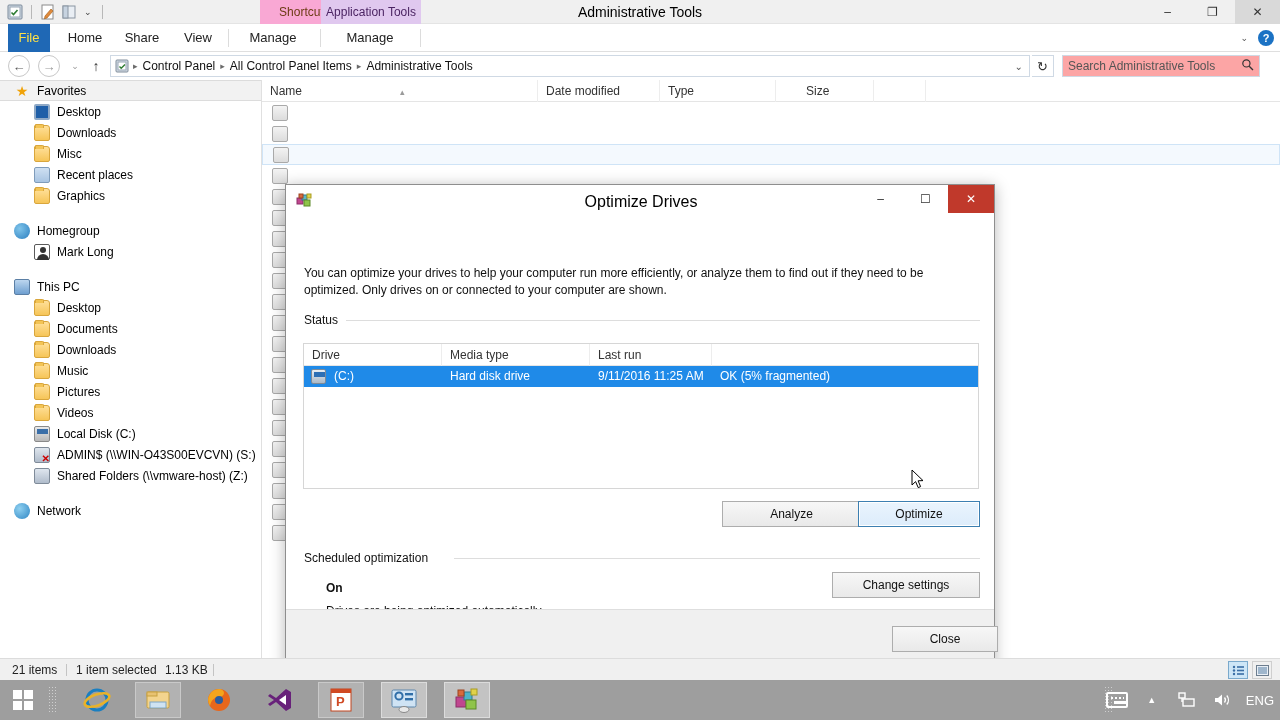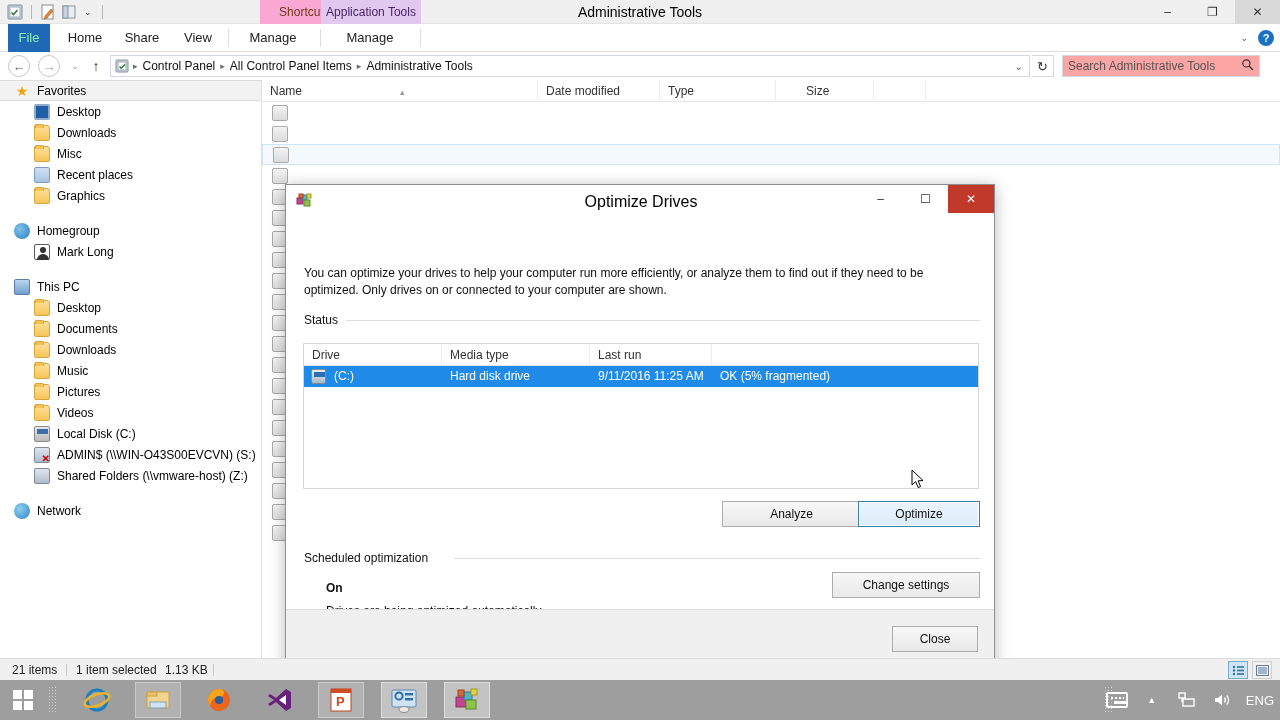--- a/index.html
+++ b/index.html
@@ -42,21 +42,21 @@
 
   
   .ribbon {
     position: absolute; left: 0; top: 24px; width: 1280px; height: 28px;
     background: #fff; border-bottom: 1px solid #dfdfdf;
   }
   .tab {
     position: absolute; top: 0; height: 28px; line-height: 28px;
     text-align: center; font-size: 13px; color: #222; cursor: default;
   }
-  .tab.file { background: #1f68b5; color: #86efac; left: 8px; width: 42px; }
+  .tab.file { background: #1f68b5; color: #fde047; left: 8px; width: 42px; }
   .tabsep { position: absolute; top: 5px; width: 1px; height: 18px; background: #dcdcdc; }
   .ribbon-right { position: absolute; right: 6px; top: 0; height: 28px; display: flex; align-items: center; gap: 10px; }
   .help-ico {
     width: 16px; height: 16px; border-radius: 50%; background: #1b72c4; color: #fff;
     font-size: 11px; line-height: 16px; text-align: center; font-weight: bold;
   }
   .chev-dn { font-size: 9px; color: #555; }
 
   
   .addrbar { position: absolute; left: 0; top: 52px; width: 1280px; height: 28px; background: #fff; }
@@ -521,21 +521,21 @@
         <div class="grp" style="left:18px;top:336px;">Scheduled optimization</div>
         <div class="grp-line" style="left:168px;top:343px;width:526px;"></div>
 
         <div class="sched-on">On</div>
         <div class="sched-l1">Drives are being optimized automatically.</div>
         <div class="sched-l2">Frequency: Weekly</div>
 
         <div class="btn" style="left:546px;top:357px;width:148px;">Change settings</div>
 
         <div class="dlg-footer">
-          <div class="btn" style="left:606px;top:16px;width:86px;">Close</div>
+          <div class="btn" style="left:606px;top:16px;width:106px;">Close</div>
         </div>
       </div>
     </div>
 
     <div class="cursor">
       <svg width="14" height="22" viewBox="0 0 14 22">
         <path d="M1 1 L1 16 L4.6 12.6 L7.2 18.6 L9.6 17.6 L7.1 11.8 L12 11.6 Z" fill="#fff" stroke="#000" stroke-width="1"></path>
       </svg>
     </div>
   </div>

